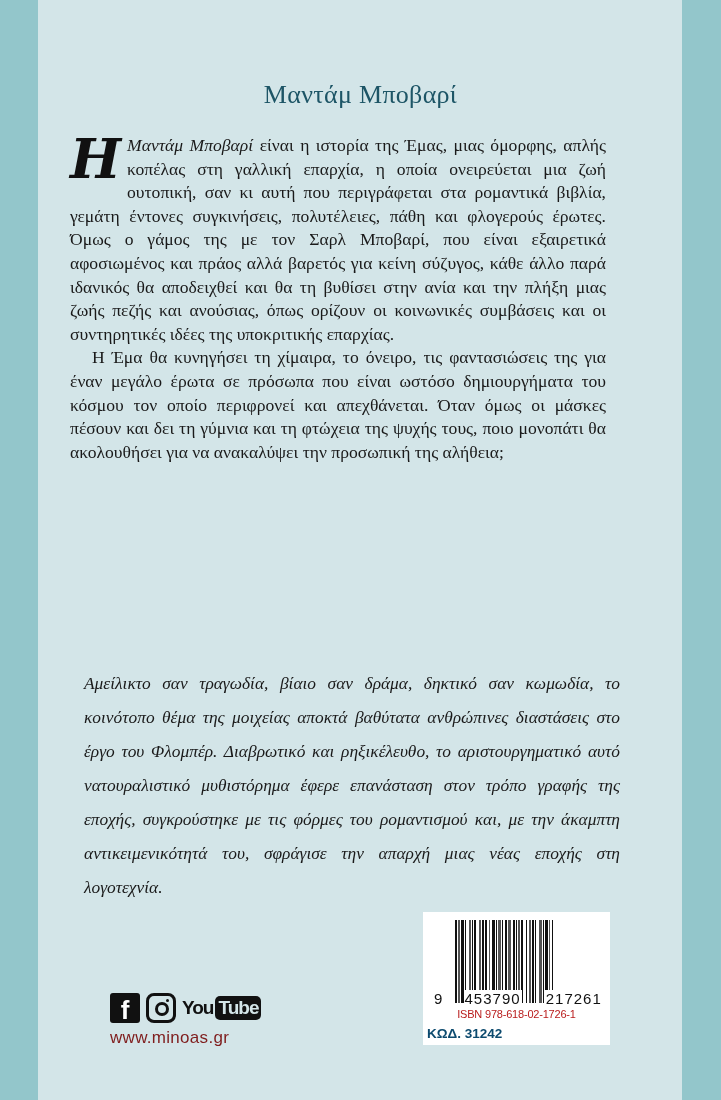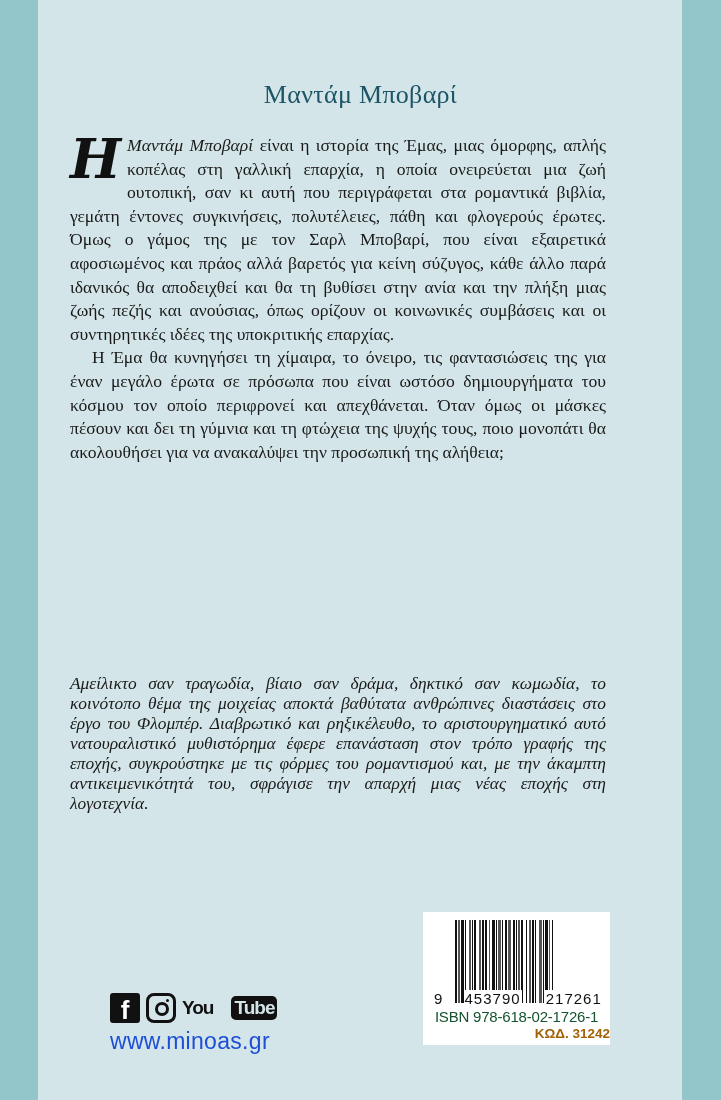--- a/index.html
+++ b/index.html
@@ -43,28 +43,27 @@
       font-size: 54px;
       line-height: 46px;
       margin: 2px 6px 0 0;
       color: #111;
       font-weight: bold;
     }
     .para1 .lead-italic { font-style: italic; }
     .para2 { text-indent: 22px; }
     .blurb {
       position: absolute;
-      left: 70px; top: 666px;
+      left: 84px; top: 666px;
       width: 536px;
       font-size: 17.4px;
-      line-height: 20px;
+      line-height: 34px;
       font-style: italic;
       color: #1a1a1a;
       text-align: justify;
-      margin-top: 7px;
     }
     .social {
       position: absolute;
       left: 110px; top: 993px;
       display: flex; align-items: center; gap: 6px;
     }
     .icon-fb {
       width: 30px; height: 30px; background: #111; border-radius: 3px;
       color: #fff; font-family: "Liberation Sans", sans-serif; font-weight: bold;
       font-size: 26px; display: flex; align-items: flex-end; justify-content: center;
@@ -78,54 +77,54 @@
       content: ""; position: absolute; left: 6px; top: 6px;
       width: 12px; height: 12px; border: 3px solid #111; border-radius: 50%;
       box-sizing: border-box; width: 14px; height: 14px;
     }
     .icon-ig::after {
       content: ""; position: absolute; right: 4px; top: 3px;
       width: 3px; height: 3px; background: #111; border-radius: 50%;
     }
     .icon-yt {
       display: flex; align-items: center; font-family: "Liberation Sans", sans-serif;
-      font-weight: bold; font-size: 19px; color: #111; letter-spacing: -1px; gap: 16px;
+      font-weight: bold; font-size: 19px; color: #111; letter-spacing: -1px;
     }
     .icon-yt .tube {
       background: #111; color: #d3e5e8; border-radius: 5px; padding: 1px 3px; margin-left: 2px;
     }
     .website {
       position: absolute; left: 110px; top: 1028px;
       font-family: "Liberation Sans", sans-serif;
-      font-size: 23px; color: #1d4ed8; letter-spacing: 0.3px;
+      font-size: 17px; color: #7f1d1d; letter-spacing: 0.3px;
     }
     .barcode-box {
       position: absolute; left: 423px; top: 912px;
       width: 187px; height: 133px; background: #fff;
     }
     .bars {
       position: absolute; left: 32px; top: 8px;
       width: 138px; height: 83px;
       display: flex; align-items: stretch;
     }
     .bars span { display: block; height: 100%; }
     .barcode-digits {
       position: absolute; left: 10px; top: 78px; width: 170px;
       font-family: "Liberation Sans", sans-serif; font-size: 15px; color: #111;
       letter-spacing: 1px; background: transparent;
     }
     .barcode-digits .d { background: #fff; padding: 0 1px; }
     .isbn {
       position: absolute; left: 0; right: 0; top: 96px; text-align: center;
-      font-family: "Liberation Sans", sans-serif; font-size: 15px; color: #14532d;
+      font-family: "Liberation Sans", sans-serif; font-size: 11px; color: #b91c1c;
       letter-spacing: -0.2px;
     }
     .kod {
-      position: absolute; left: 16px; right: 0; top: 114px; text-align: right;
-      font-family: "Liberation Sans", sans-serif; font-size: 13.5px; font-weight: bold; color: #a16207;
+      position: absolute; left: 4px; right: 0; top: 114px; text-align: left;
+      font-family: "Liberation Sans", sans-serif; font-size: 13.5px; font-weight: bold; color: #0c4a6e;
     }
   </style>
 </head>
 <body>
 
 <div class="panel"></div>
 
 <div class="title">Μαντάμ Μποβαρί</div>
 
 <div class="body-text">

